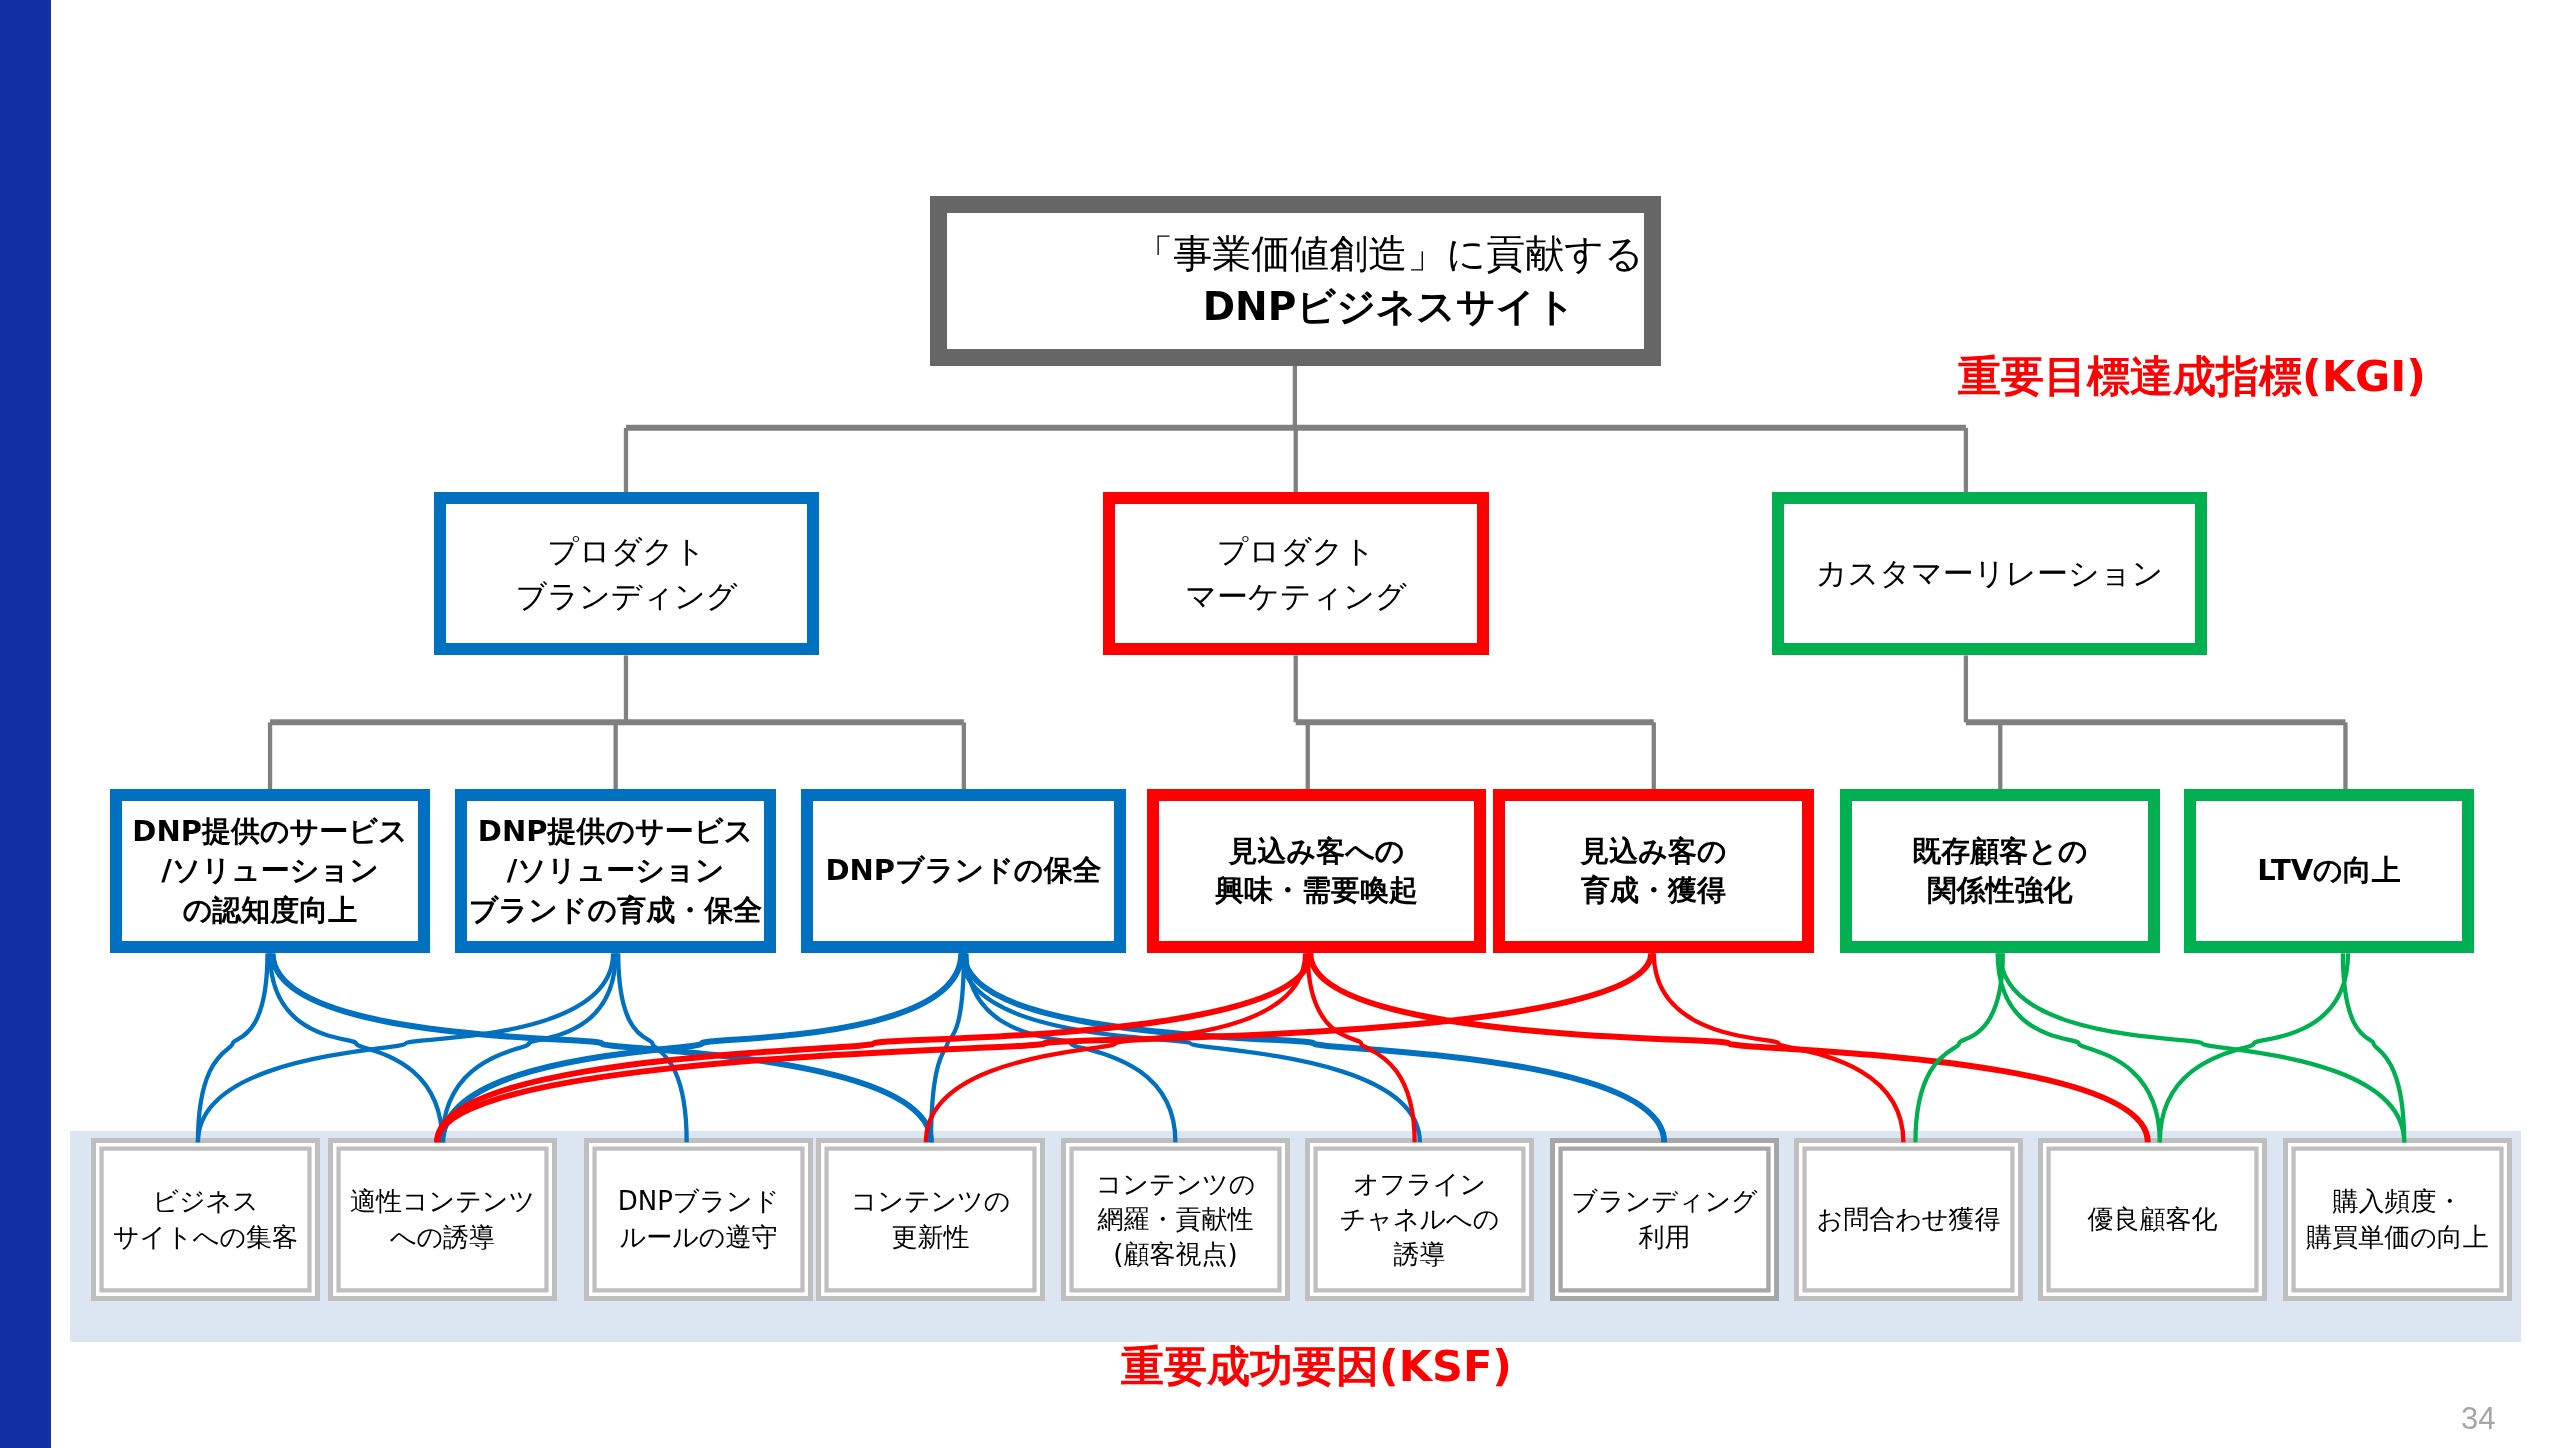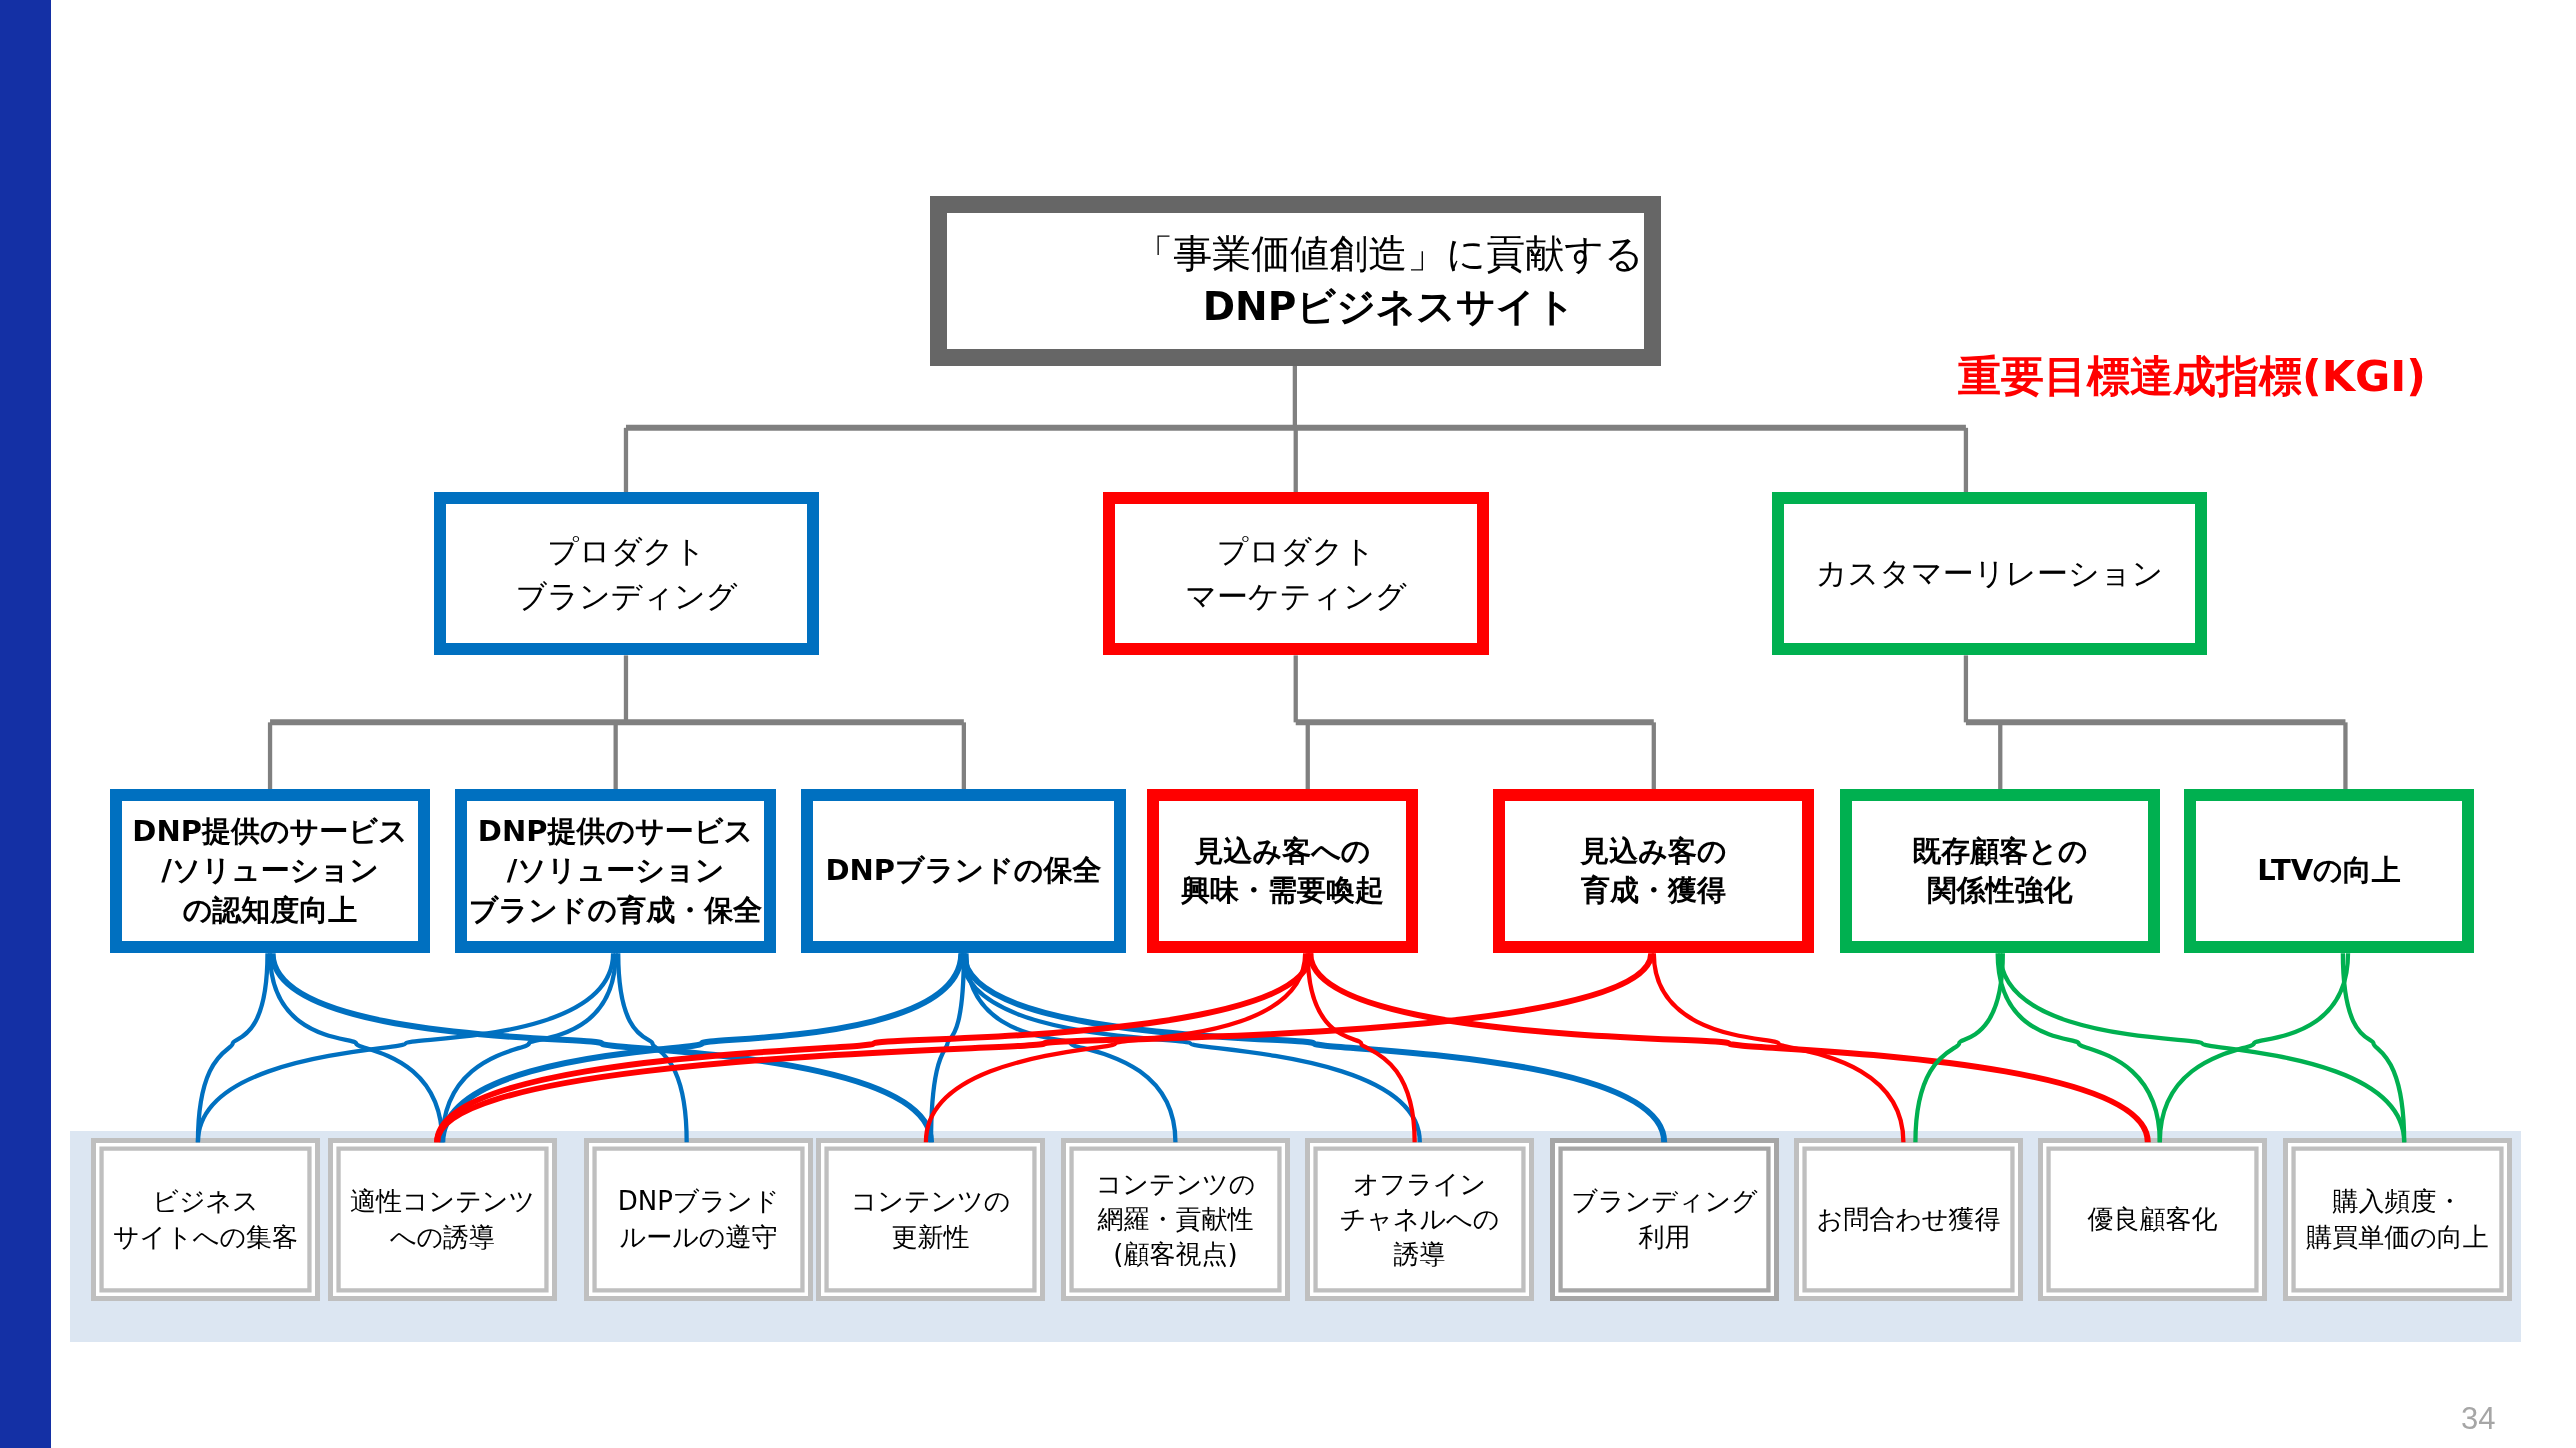--- a/index.html
+++ b/index.html
@@ -78,21 +78,21 @@
 の認知度向上</span>
       </div>
       <div class="box t2-box" style="left: 455px; width: 321px; border-color: rgb(0, 112, 192);">
         <span style="font-weight: bold;">DNP提供のサービス
 /ソリューション
 ブランドの育成・保全</span>
       </div>
       <div class="box t2-box" style="left: 801px; width: 325px; border-color: rgb(0, 112, 192);">
         <span style="font-weight: bold;">DNPブランドの保全</span>
       </div>
-      <div class="box t2-box" style="left: 1147px; width: 271px; border-color: rgb(255, 0, 0);">
+      <div class="box t2-box" style="left: 1147px; width: 339px; border-color: rgb(255, 0, 0);">
         <span style="font-weight: bold;">見込み客への
 興味・需要喚起</span>
       </div>
       <div class="box t2-box" style="left: 1493px; width: 321px; border-color: rgb(255, 0, 0);">
         <span style="font-weight: bold;">見込み客の
 育成・獲得</span>
       </div>
       <div class="box t2-box" style="left: 1840px; width: 320px; border-color: rgb(0, 176, 80);">
         <span style="font-weight: bold;">既存顧客との
 関係性強化</span>
@@ -164,15 +164,16 @@
       <path d="M 1526 1110 C 1526 1215, 2013.65 1207, 2013.65 1215 S 2501.3 1225, 2501.3 1330" fill="none" stroke="#FF0000" stroke-width="7"></path>
       <path d="M 1923 1110 C 1923 1215, 1216.05 1207, 1216.05 1215 S 509.1 1225, 509.1 1330" fill="none" stroke="#FF0000" stroke-width="7"></path>
       <path d="M 1926 1110 C 1926 1215, 2071.3500000000004 1207, 2071.3500000000004 1215 S 2216.7000000000003 1225, 2216.7000000000003 1330" fill="none" stroke="#FF0000" stroke-width="5"></path>
       <path d="M 2332.5 1110 C 2332.5 1215, 2281.6000000000004 1207, 2281.6000000000004 1215 S 2230.7000000000003 1225, 2230.7000000000003 1330" fill="none" stroke="#00B050" stroke-width="5"></path>
       <path d="M 2326.5 1110 C 2326.5 1215, 2420.9 1207, 2420.9 1215 S 2515.3 1225, 2515.3 1330" fill="none" stroke="#00B050" stroke-width="5"></path>
       <path d="M 2329.5 1110 C 2329.5 1215, 2564.7 1207, 2564.7 1215 S 2799.9 1225, 2799.9 1330" fill="none" stroke="#00B050" stroke-width="5"></path>
       <path d="M 2734.5 1110 C 2734.5 1215, 2624.9 1207, 2624.9 1215 S 2515.3 1225, 2515.3 1330" fill="none" stroke="#00B050" stroke-width="5"></path>
       <path d="M 2728.5 1110 C 2728.5 1215, 2764.2 1207, 2764.2 1215 S 2799.9 1225, 2799.9 1330" fill="none" stroke="#00B050" stroke-width="5"></path>
     </svg>
 
+  <div class="label ksf-label" style="color:#FF0000;">重要成功要因(KSF)</div>
   <div class="page-num">34</div>
 </div>
 
 
 </body></html>

